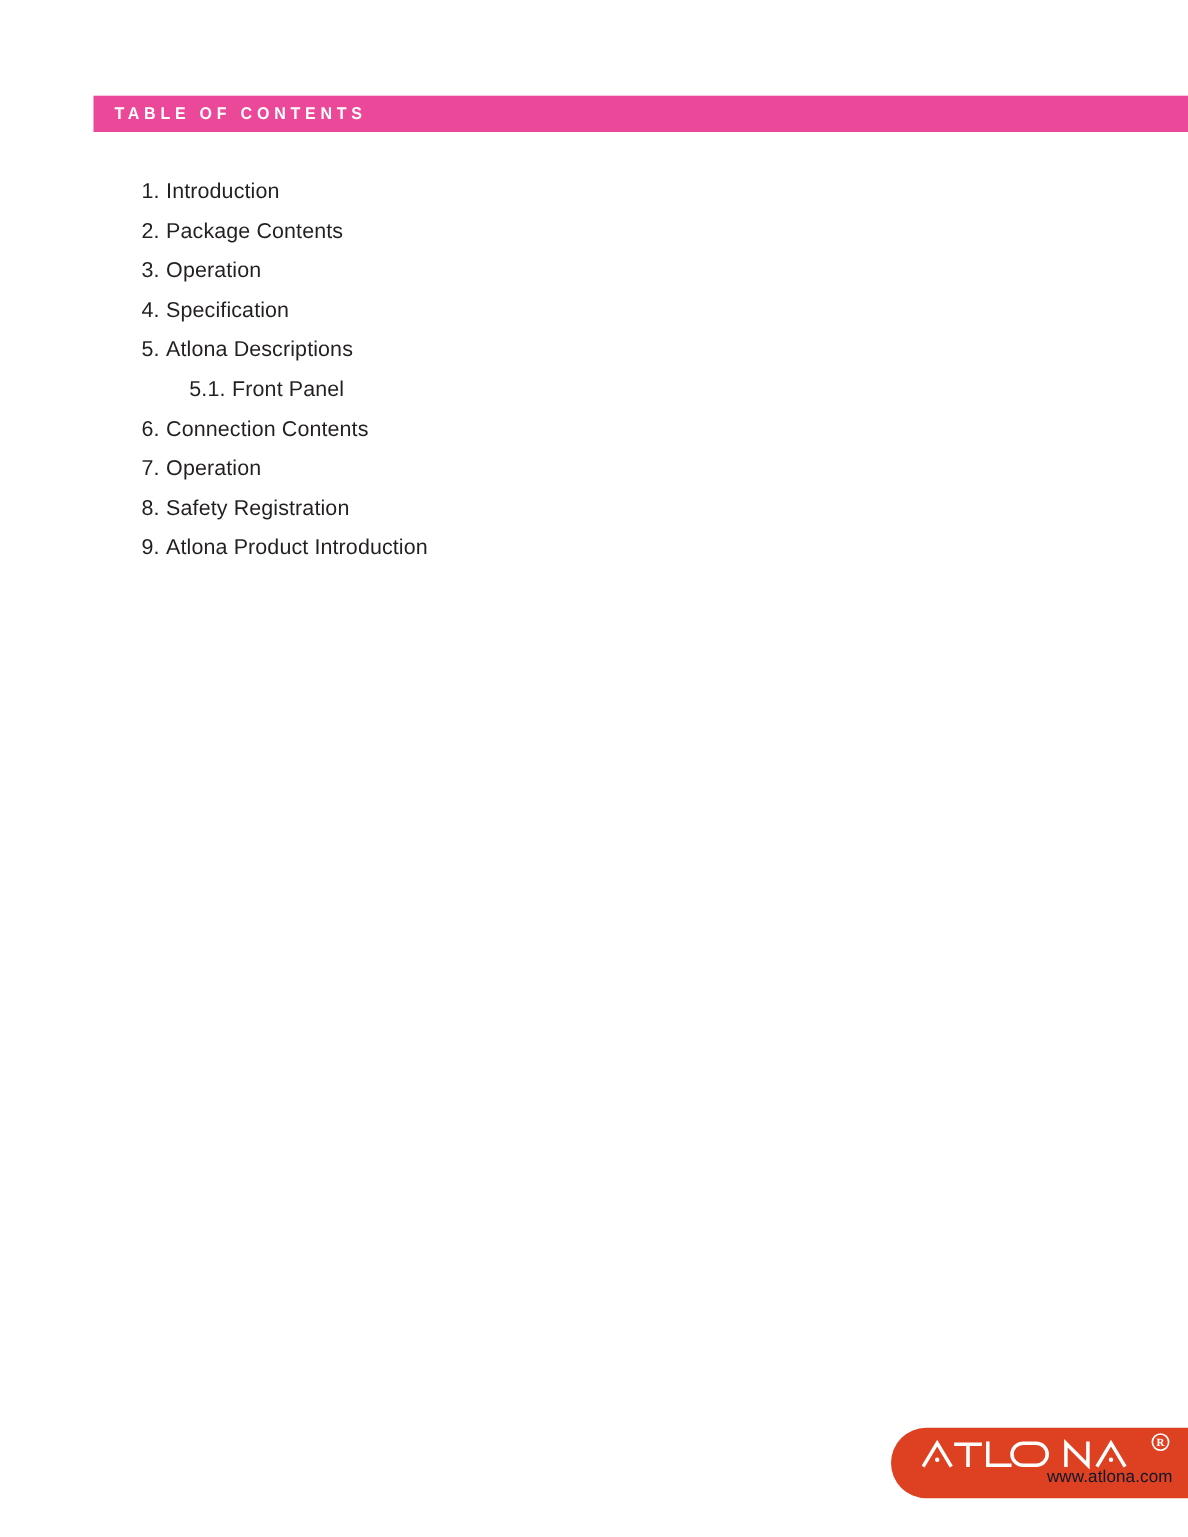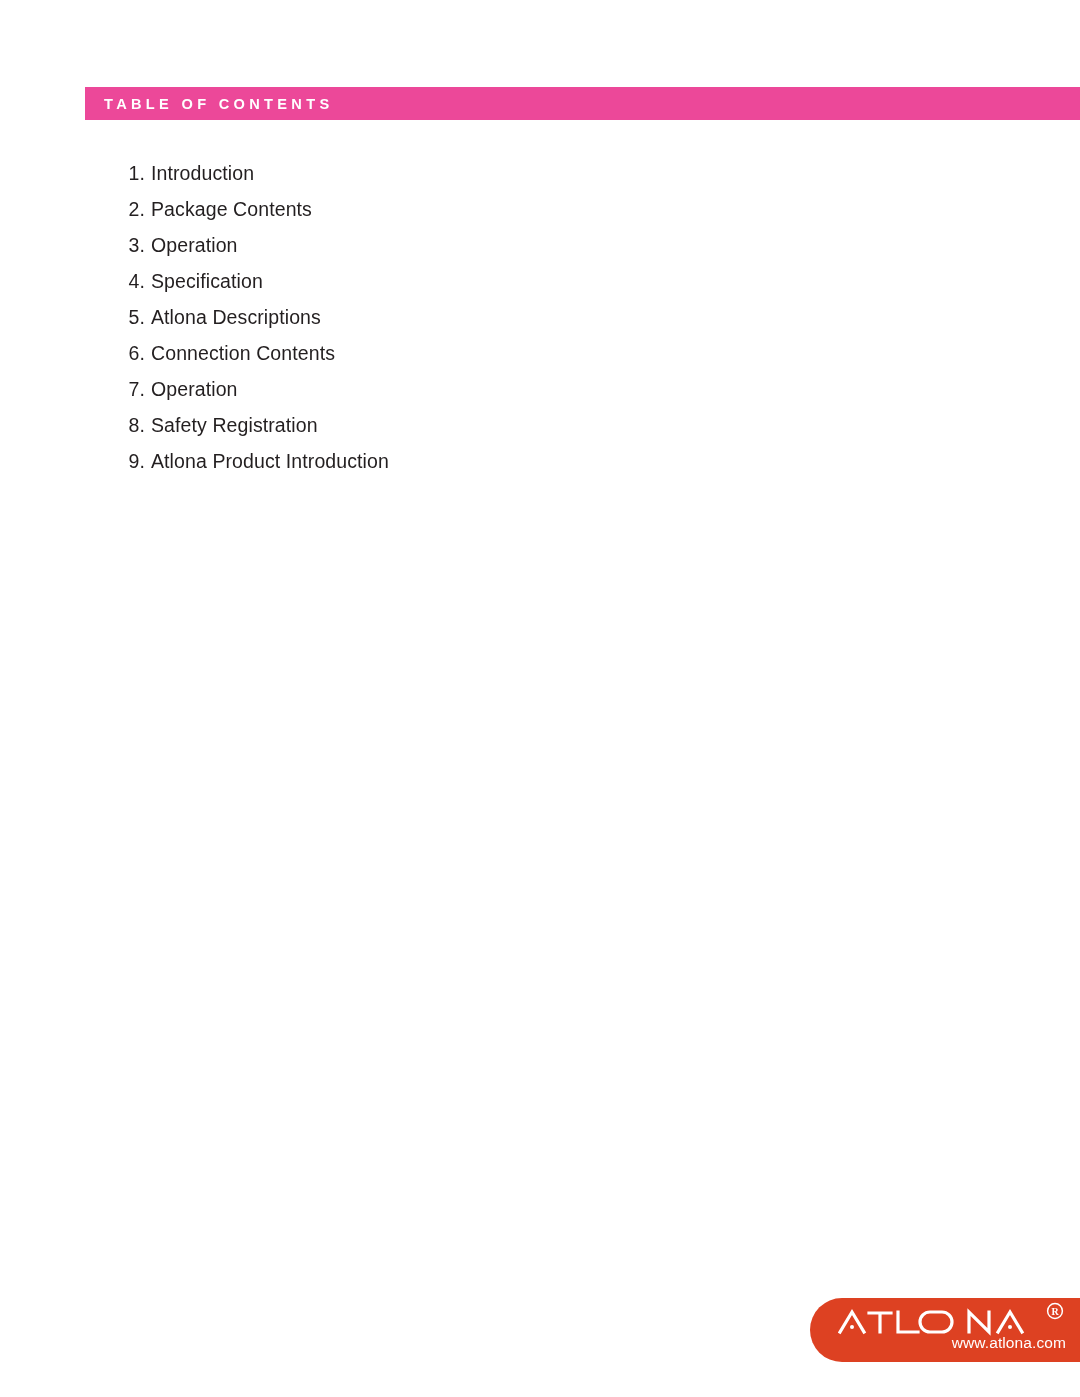--- a/index.html
+++ b/index.html
@@ -111,21 +111,21 @@
     position: absolute;
     left: 236px;
     top: 4px;
     width: 18px;
     height: 18px;
   }
   .logo-url {
     position: absolute;
     right: 14px;
     top: 36px;
-    color: #ffffff;
+    color: #0f172a;
     font-size: 15.5px;
     font-family: "Liberation Sans", sans-serif;
     letter-spacing: 0.1px;
     white-space: nowrap;
   }
 </style>
 </head>
 <body>
 
 <div class="section-bar">
@@ -157,20 +157,27 @@
     <div class="toc-row">
       <span class="toc-num">4.</span>
       <span class="toc-label">Specification</span>
       <span class="toc-leader-wrap">
         <span class="toc-leader">........................................................................................................</span>
       </span>
     </div>
     <div class="toc-row">
       <span class="toc-num">5.</span>
       <span class="toc-label">Atlona Descriptions</span>
+      <span class="toc-leader-wrap">
+        <span class="toc-leader">........................................................................................................</span>
+      </span>
+    </div>
+    <div class="toc-row sub">
+      <span class="toc-num">5.1.</span>
+      <span class="toc-label">Front Panel</span>
       <span class="toc-leader-wrap">
         <span class="toc-leader">........................................................................................................</span>
       </span>
     </div>
     <div class="toc-row">
       <span class="toc-num">6.</span>
       <span class="toc-label">Connection Contents</span>
       <span class="toc-leader-wrap">
         <span class="toc-leader">........................................................................................................</span>
       </span>

